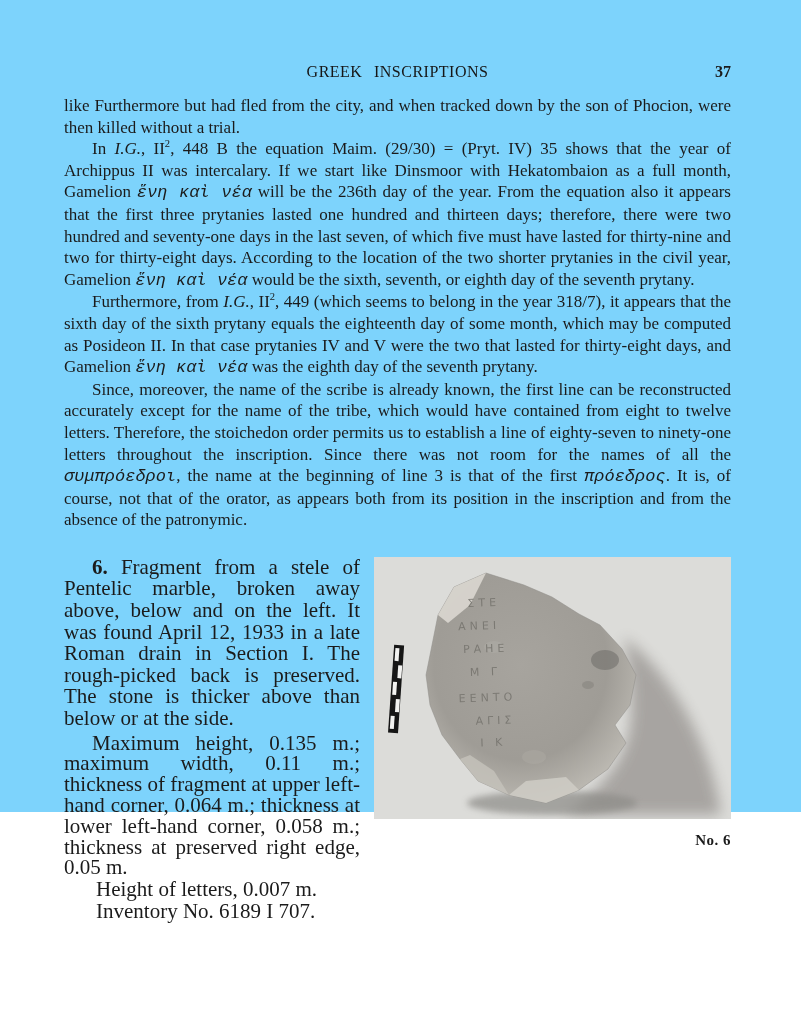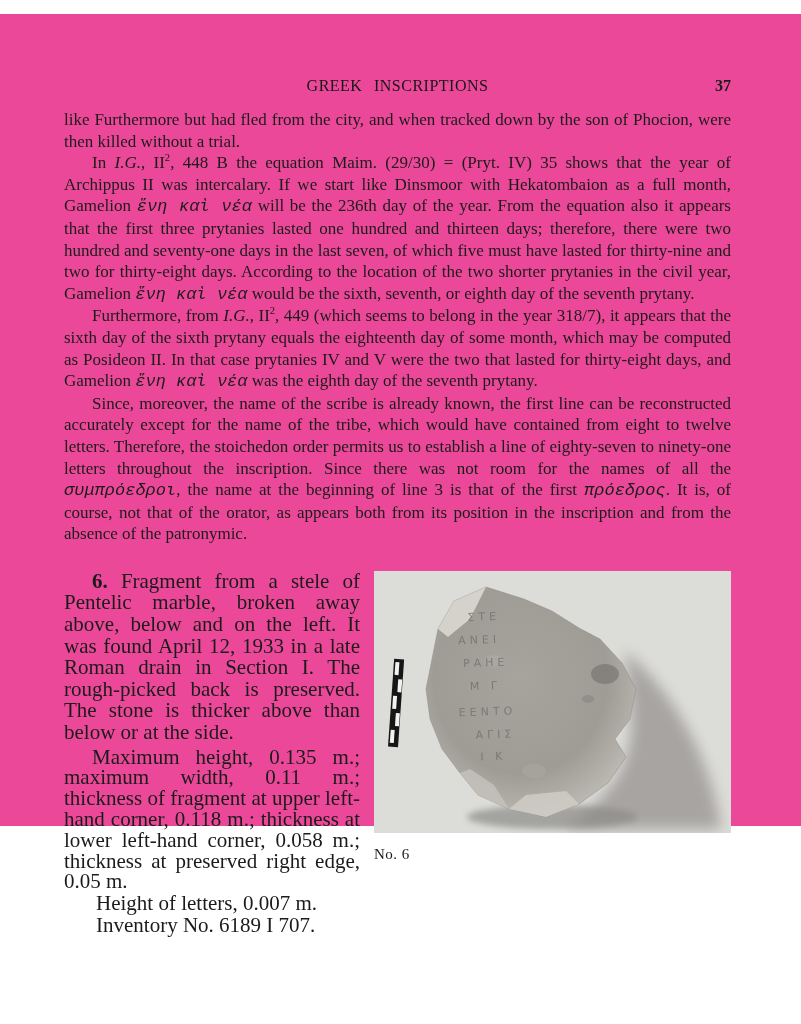--- a/index.html
+++ b/index.html
@@ -3,21 +3,21 @@
 <meta charset="utf-8">
 <style>
   html,body { margin:0; padding:0; }
   body {
     width:801px; height:1024px;
     background:#ffffff;
     font-family:"Liberation Serif","DejaVu Serif",serif;
     color:#1b1b1b;
     overflow:hidden;
   }
-  .page { position:relative; width:801px; height:812px; background:#ec4899;margin-top:14px; }
+  .page { position:relative; width:801px; height:812px; background:#7dd3fc; }
   .content { position:absolute; left:64px; top:63px; width:667px; }
 
   .header { position:relative; height:32px; }
   .title {
     text-align:center; font-size:16px; letter-spacing:0.5px; word-spacing:7px;
     color:#161616;
   }
   .pagenum { position:absolute; right:0; top:0; font-size:16px;font-weight:bold; }
 
   .bodytext p {
@@ -33,22 +33,22 @@
   .columns { display:flex; margin-top:26px; }
   .leftcol { width:301px; }
   .leftcol p { margin:0; font-size:21px; line-height:21.6px; text-align:justify; }
   .leftcol p.desc { text-indent:28px; }
   .leftcol p.meas { text-indent:28px; line-height:20.8px; margin-top:3px; }
   .leftcol p.line { text-indent:32px; text-align:left; line-height:21px; margin-top:1px; }
 
   .rightcol { width:357px; margin-left:14px; }
   .photo { width:357px; height:262px; position:relative; }
   .caption {
-    margin-top:13px; text-align:left;
-    font-size:15px; font-weight:normal; letter-spacing:0.5px;
+    margin-top:13px; text-align:right;
+    font-size:15px; font-weight:bold; letter-spacing:0.5px;
   }
 </style>
 </head>
 <body>
 
 <div class="page">
   <div class="content">
 
     <div class="header">
       <div class="title">GREEK INSCRIPTIONS</div>
@@ -58,21 +58,21 @@
     <div class="bodytext">
         <p><span>like Furthermore but had fled from the city, and when tracked down by the son of Phocion, were then killed without a trial.</span></p>
         <p class="indent"><span>In </span><span class="i">I.G.</span><span>, II</span><sup>2</sup><span>, 448 B the equation Maim. (29/30) = (Pryt. IV) 35 shows that the year of Archippus II was intercalary.  If we start like Dinsmoor with Hekatombaion as a full month, Gamelion </span><span class="gi">ἕνη καὶ νέα</span><span> will be the 236th day of the year.  From the equation also it appears that the first three prytanies lasted one hundred and thirteen days; therefore, there were two hundred and seventy-one days in the last seven, of which five must have lasted for thirty-nine and two for thirty-eight days.  According to the location of the two shorter prytanies in the civil year, Gamelion </span><span class="gi">ἕνη καὶ νέα</span><span> would be the sixth, seventh, or eighth day of the seventh prytany.</span></p>
         <p class="indent"><span>Furthermore, from </span><span class="i">I.G.</span><span>, II</span><sup>2</sup><span>, 449 (which seems to belong in the year 318/7), it appears that the sixth day of the sixth prytany equals the eighteenth day of some month, which may be computed as Posideon II.  In that case prytanies IV and V were the two that lasted for thirty-eight days, and Gamelion </span><span class="gi">ἕνη καὶ νέα</span><span> was the eighth day of the seventh prytany.</span></p>
         <p class="indent"><span>Since, moreover, the name of the scribe is already known, the first line can be reconstructed accurately except for the name of the tribe, which would have contained from eight to twelve letters.  Therefore, the stoichedon order permits us to establish a line of eighty-seven to ninety-one letters throughout the inscription.  Since there was not room for the names of all the </span><span class="gi">συμπρόεδροι</span><span>, the name at the beginning of line 3 is that of the first </span><span class="gi">πρόεδρος</span><span>.  It is, of course, not that of the orator, as appears both from its position in the inscription and from the absence of the patronymic.</span></p>
       </div>
 
     <div class="columns">
       <div class="leftcol">
         <p class="desc"><span class="b">6.</span><span>  Fragment from a stele of Pentelic marble, broken away above, below and on the left.  It was found April 12, 1933 in a late Roman drain in Section I.  The rough-picked back is preserved.  The stone is thicker above than below or at the side.</span></p>
-        <p class="meas"><span>Maximum height, 0.135 m.; maximum width, 0.11 m.; thickness of fragment at upper left-hand corner, 0.118 m.; thickness at lower left-hand corner, 0.058 m.; thickness at preserved right edge, 0.05 m.</span></p>
+        <p class="meas"><span>Maximum height, 0.135 m.; maximum width, 0.11 m.; thickness of fragment at upper left-hand corner, 0.064 m.; thickness at lower left-hand corner, 0.058 m.; thickness at preserved right edge, 0.05 m.</span></p>
         <p class="line">Height of letters, 0.007 m.</p>
         <p class="line">Inventory No. 6189 I 707.</p>
       </div>
 
       <div class="rightcol">
         <div class="photo">
           <svg width="357" height="262" viewBox="0 0 357 262">
             <defs>
               <radialGradient id="stoneGrad" cx="45%" cy="40%" r="75%">
                 <stop offset="0%" stop-color="#a7a49e"></stop>

